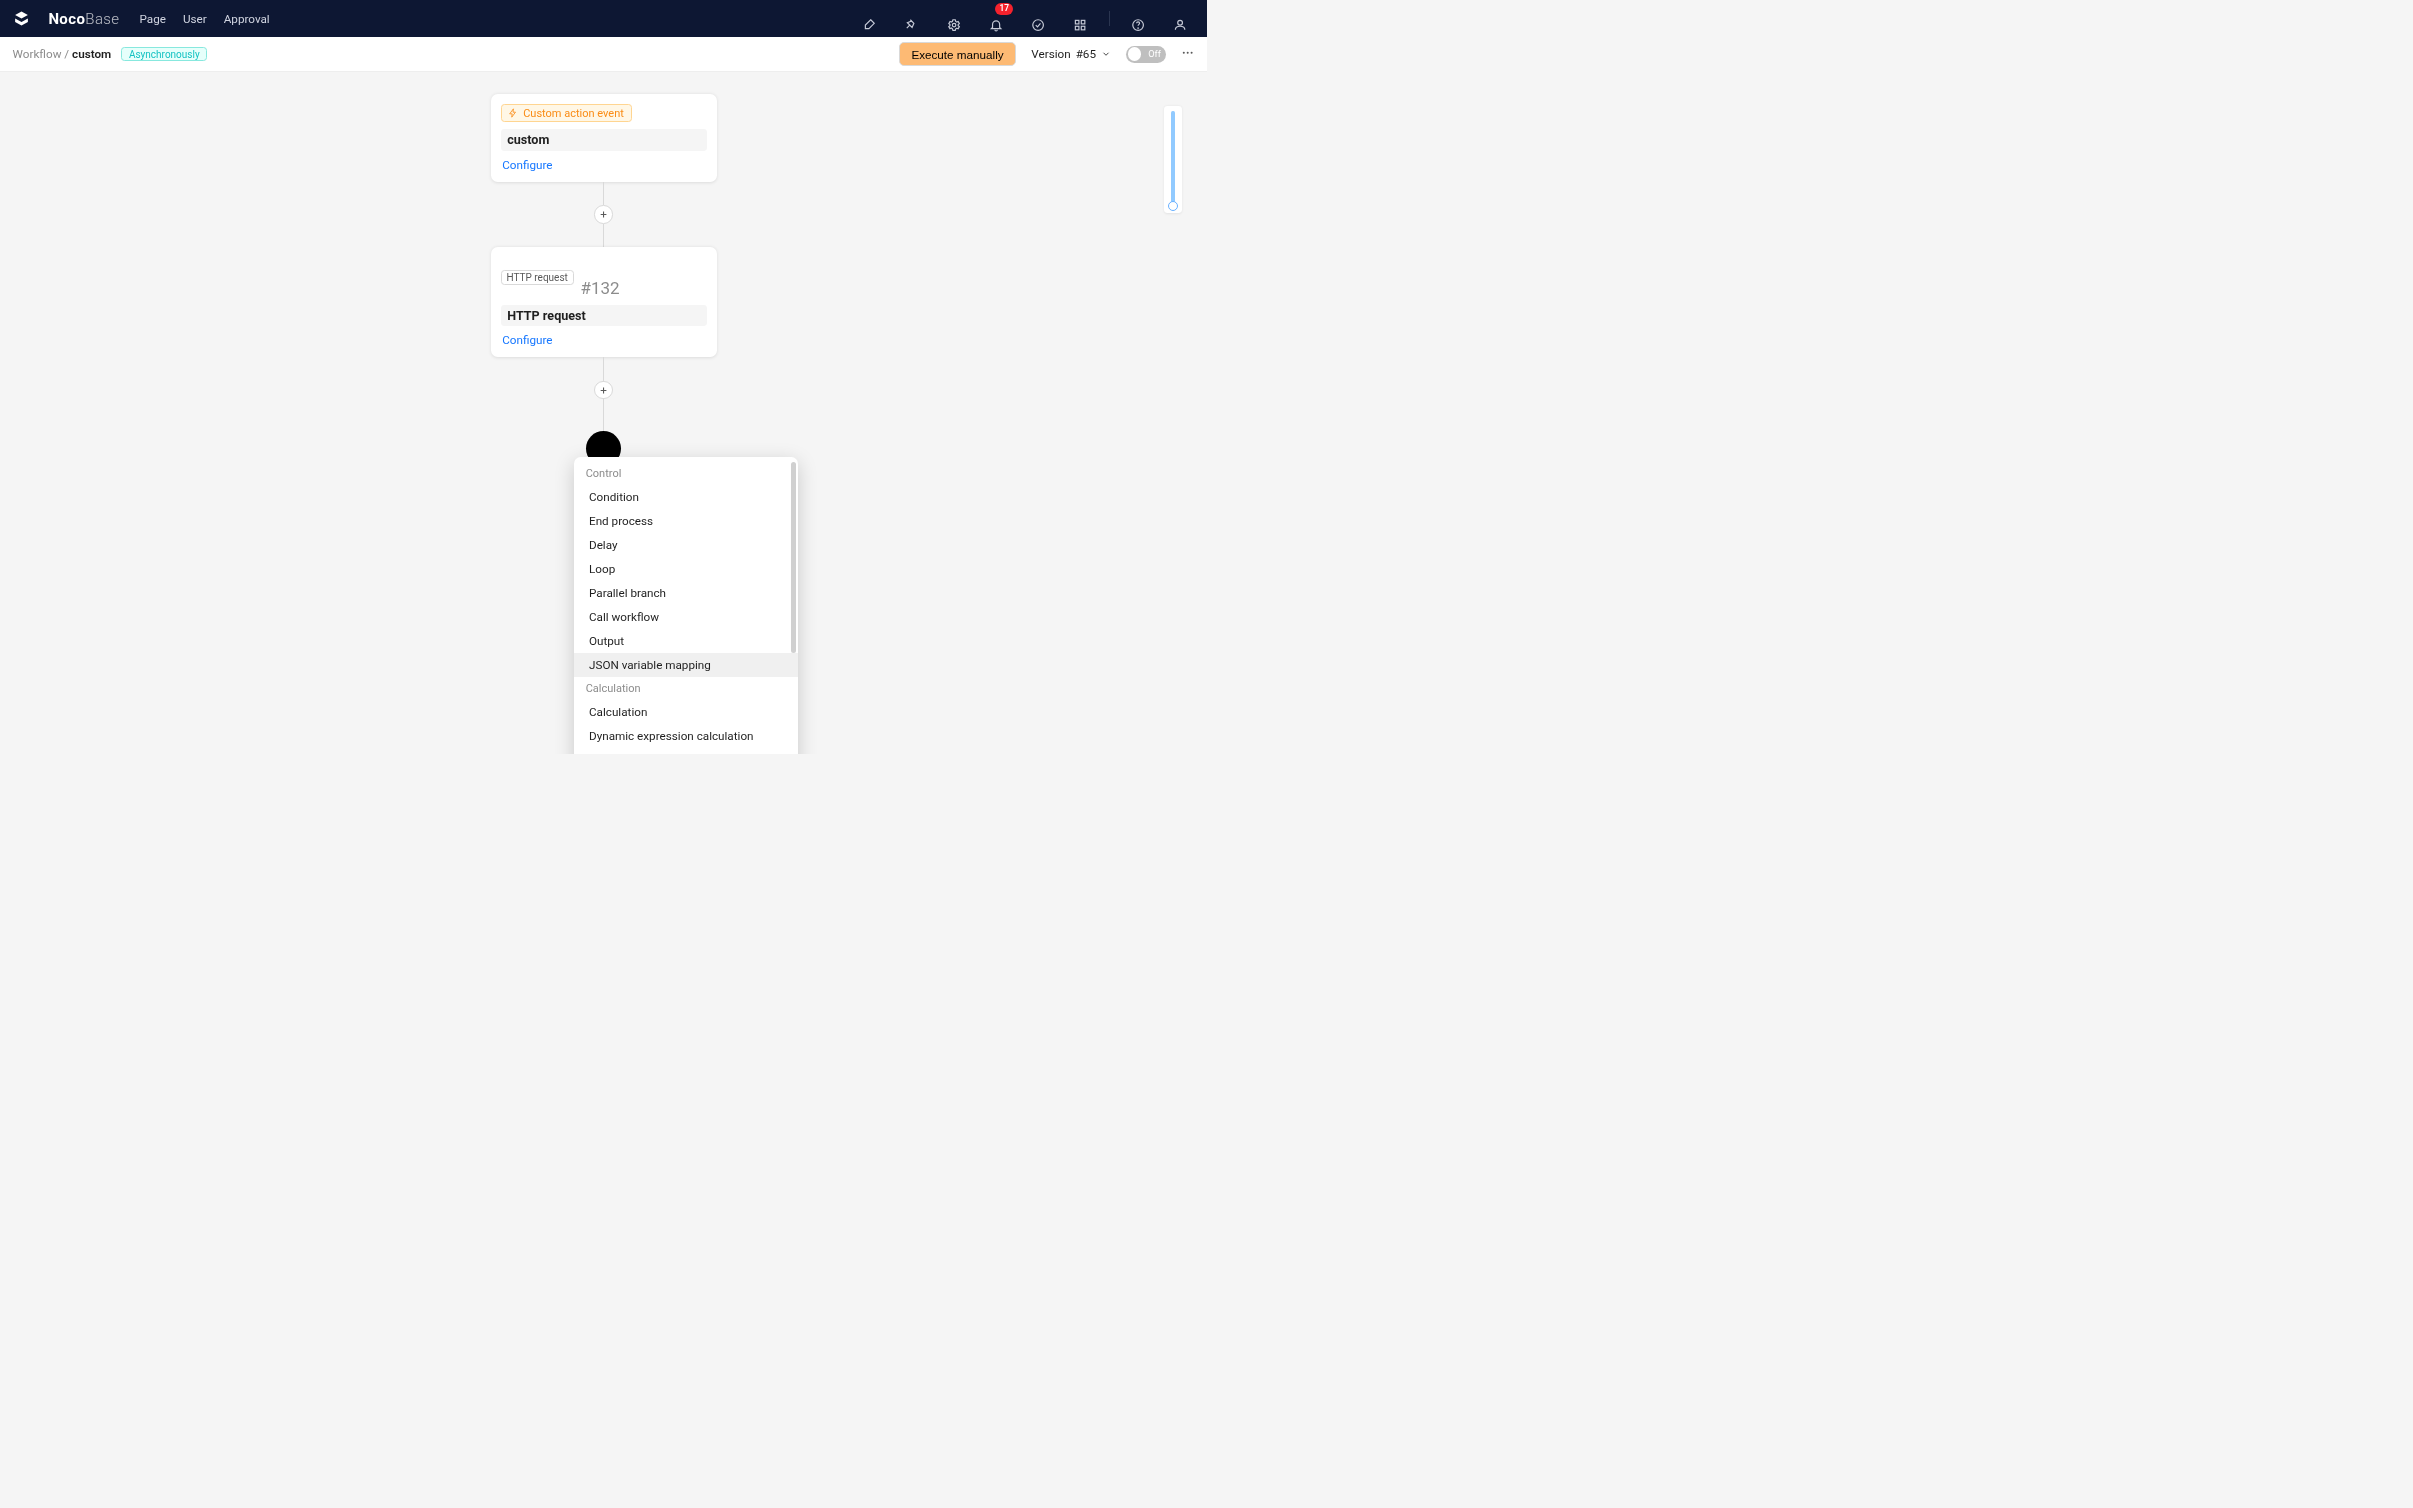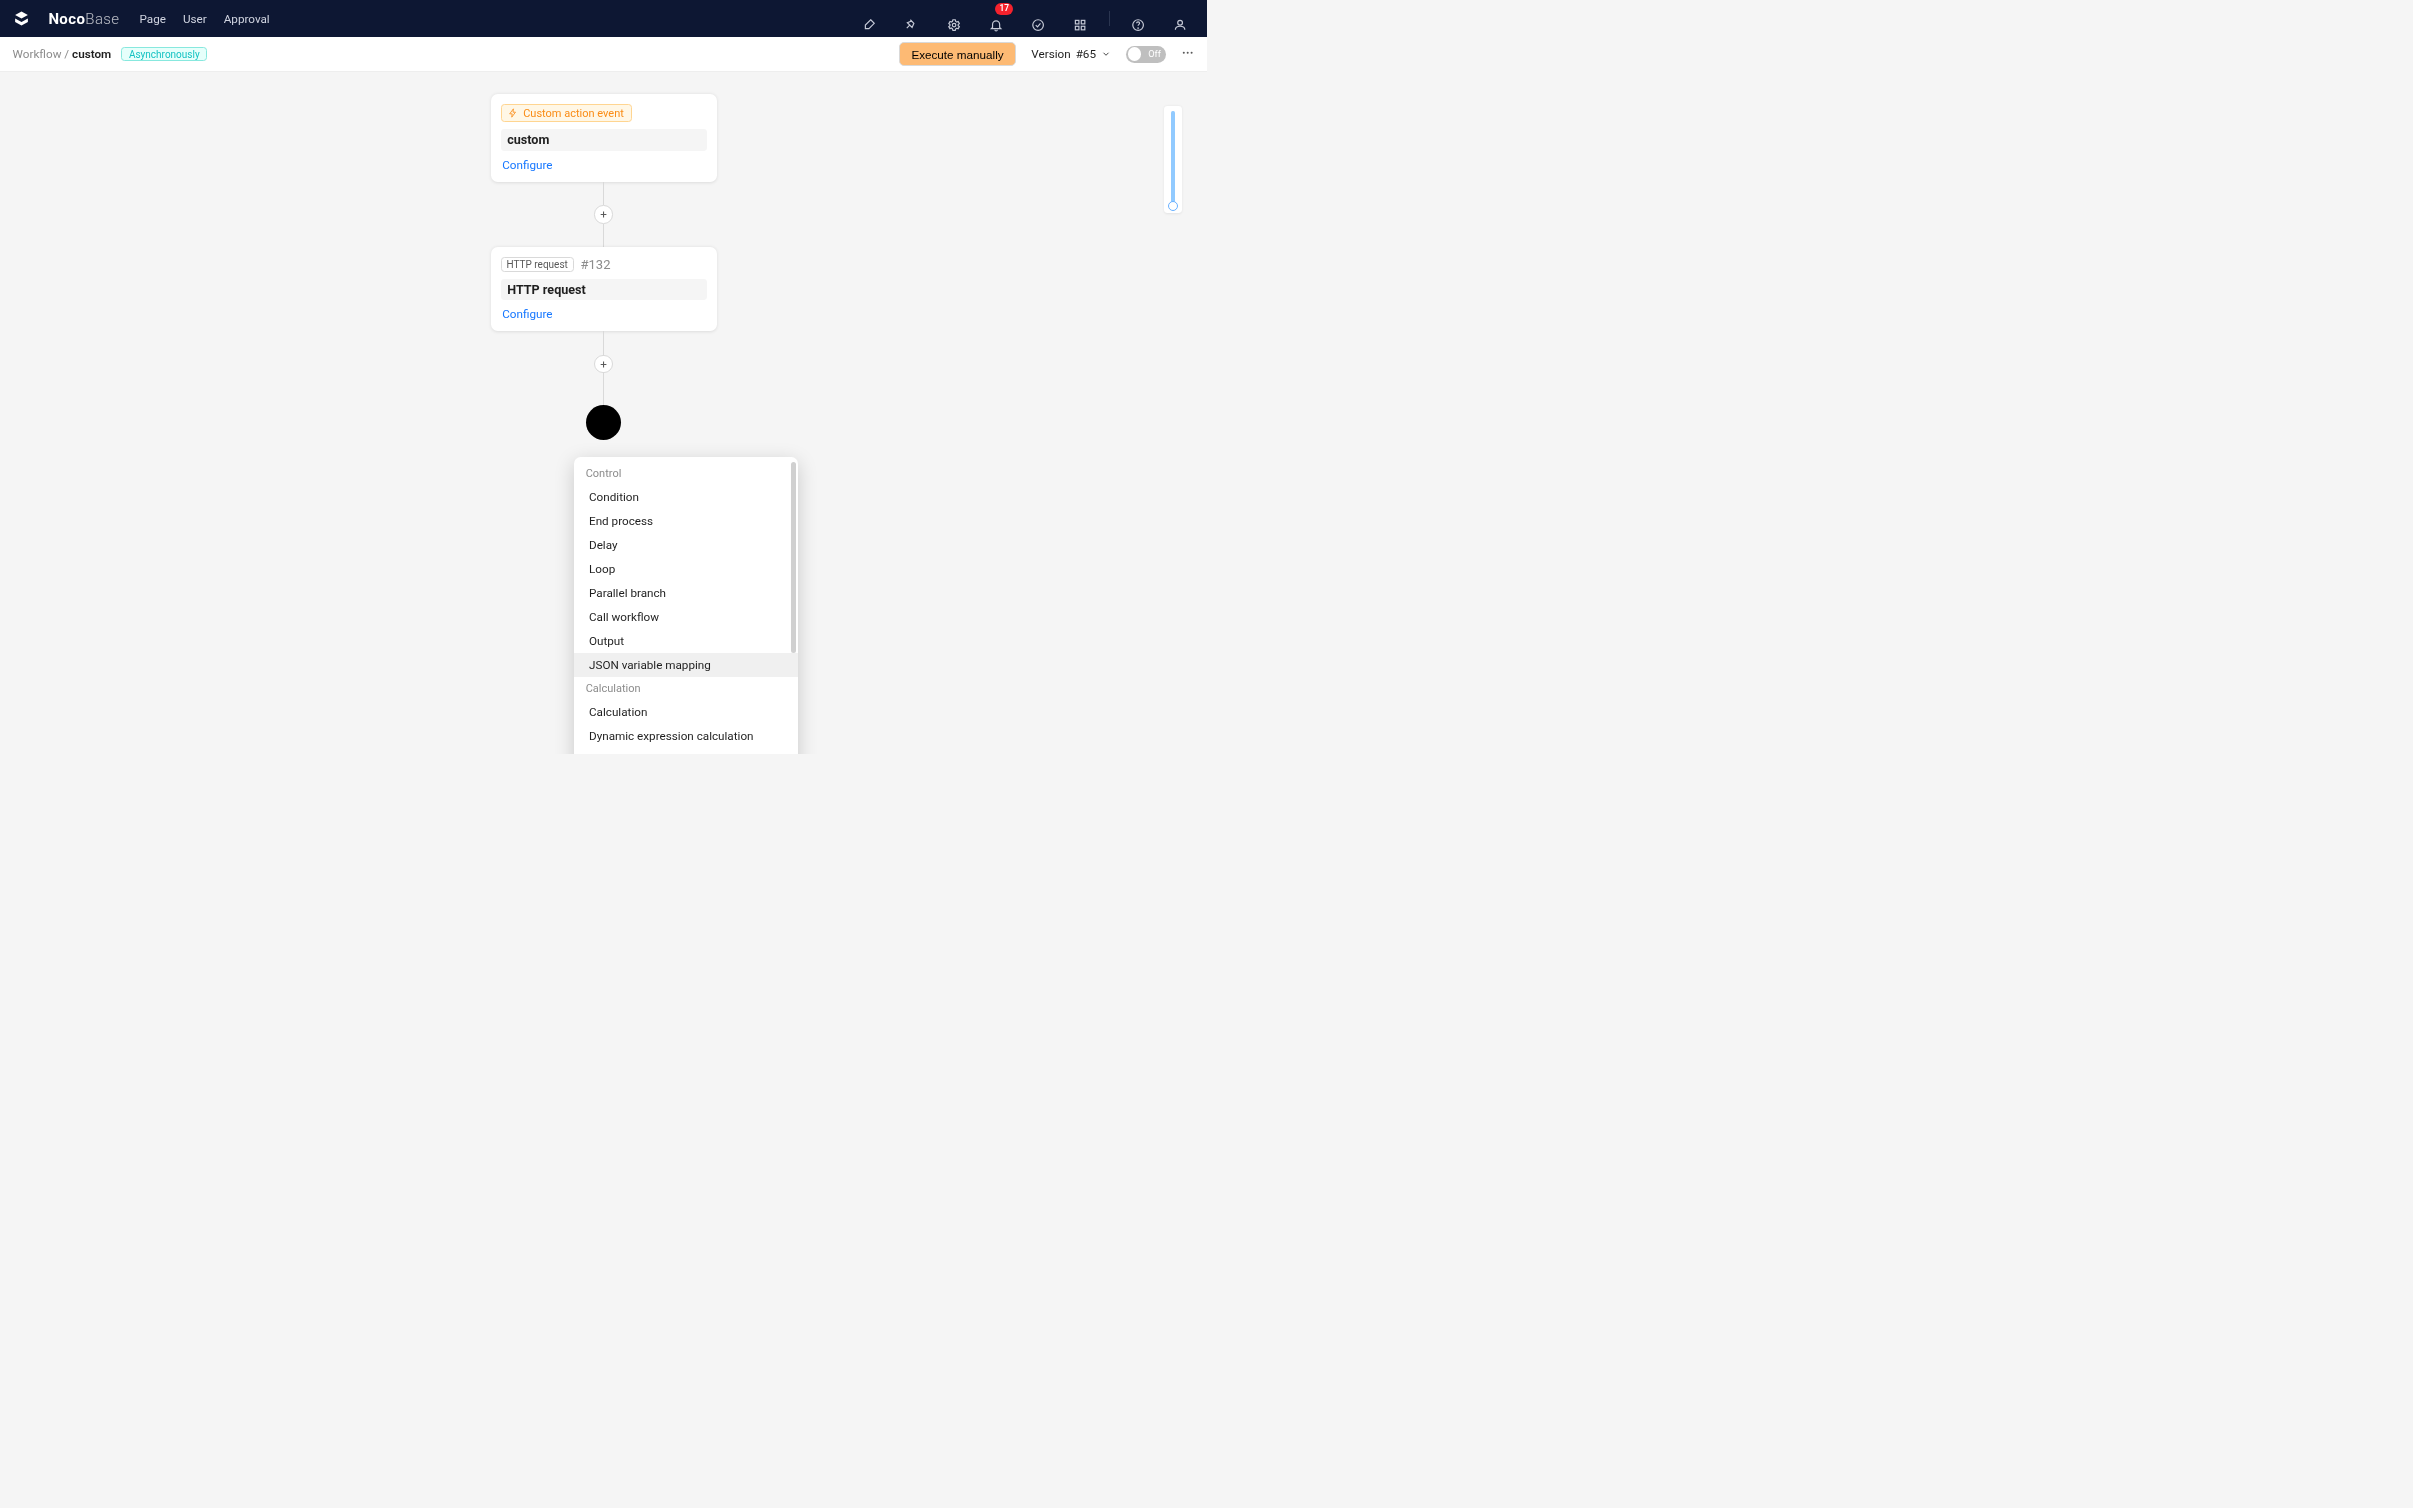--- a/index.html
+++ b/index.html
@@ -38,21 +38,21 @@
   .canvas { position:relative; width:100%; height:calc(100% - 72px); background:#f5f5f5; }
   .flow { position:absolute; left:50%; top:22px; transform:translateX(-50%); display:flex; flex-direction:column; align-items:center; }
   .node { width:226px; background:#fff; border-radius:6.7px; box-shadow:0 0.8px 3.4px rgba(0,0,0,0.1); padding:10px 10px 8.4px; }
   .trigger-tag { display:inline-flex; align-items:center; gap:5px; font-size:11px; color:#fa8c16; border:0.8px solid #ffd591; background:#fff7e6; border-radius:3.4px; padding:1.7px 6.7px; margin-bottom:6.7px; }
   .node-title { font-weight:700; font-size:12.6px; background:#f5f5f5; border-radius:3.4px; padding:3.4px 6.7px; margin-bottom:5px; }
   .configure { color:#1677ff; font-size:11.7px; cursor:pointer; padding:1.7px 1.7px; }
   .connector { width:0.8px; height:23.5px; background:#d9d9d9; }
   .plus-btn { width:18.4px; height:18.4px; border-radius:50%; background:#fff; border:0.8px solid #d9d9d9; display:flex; align-items:center; justify-content:center; cursor:pointer; font-size:11.7px; color:#595959; }
   .node-header { display:flex; align-items:center; gap:6.7px; margin-bottom:6.7px; }
   .node-badge { font-size:10px; border:0.8px solid #d9d9d9; border-radius:3.4px; padding:0.8px 5px; color:#595959; }
-  .node-id { font-size:13px; color:#8c8c8c; }
+  .node-id { font-size:17px; color:#8c8c8c;margin-top:21px; }
   .end-circle { width:35px; height:35px; border-radius:50%; background:#000; }
 
   
   .dropdown { position:absolute; left:574px; top:385px; width:224px; background:#fff; border-radius:6.7px; box-shadow:0 5px 20px rgba(0,0,0,0.18); padding:5px 0; max-height:345px; overflow:hidden; }
   .dropdown .scrollbar { position:absolute; right:2.5px; top:5px; width:5px; height:191px; background:#d0d0d0; border-radius:2.5px; }
   .dropdown .group { font-size:11px; color:#8c8c8c; padding:5px 11.7px; }
   .dropdown .item { font-size:11.7px; padding:5px 15px; cursor:pointer; }
   .dropdown .item.hover { background:#f0f0f0; }
 
   

